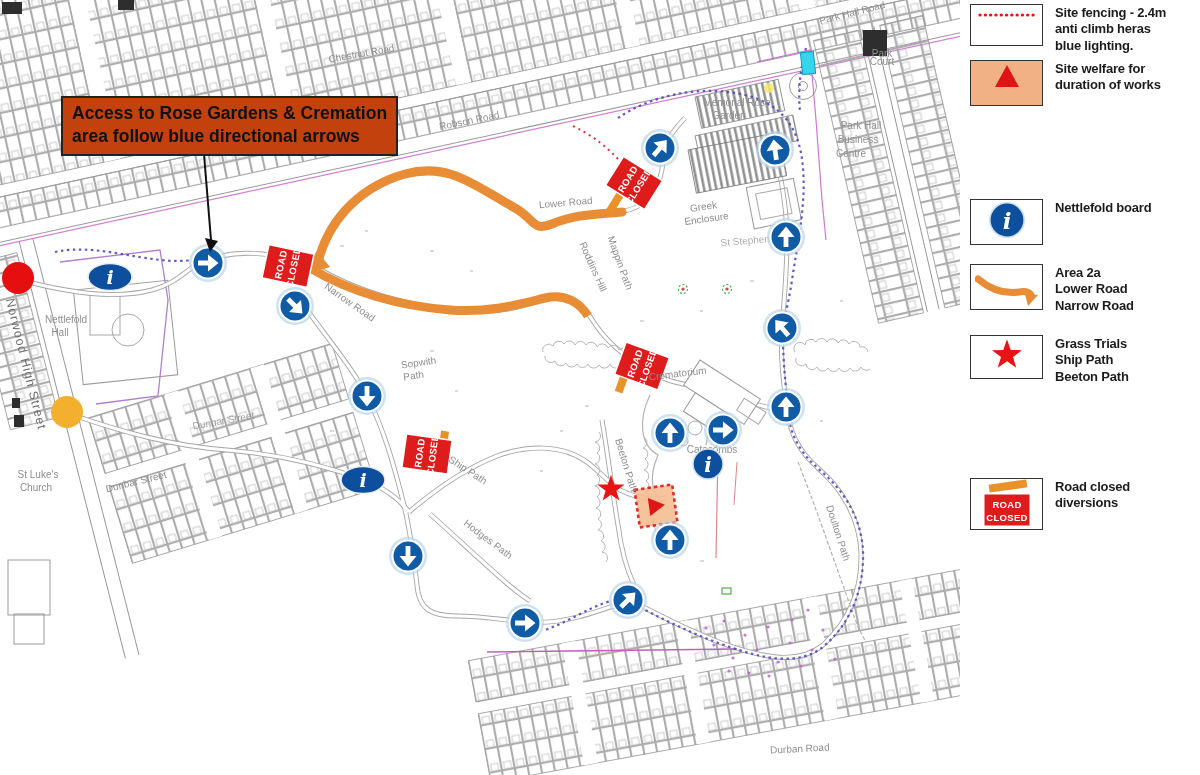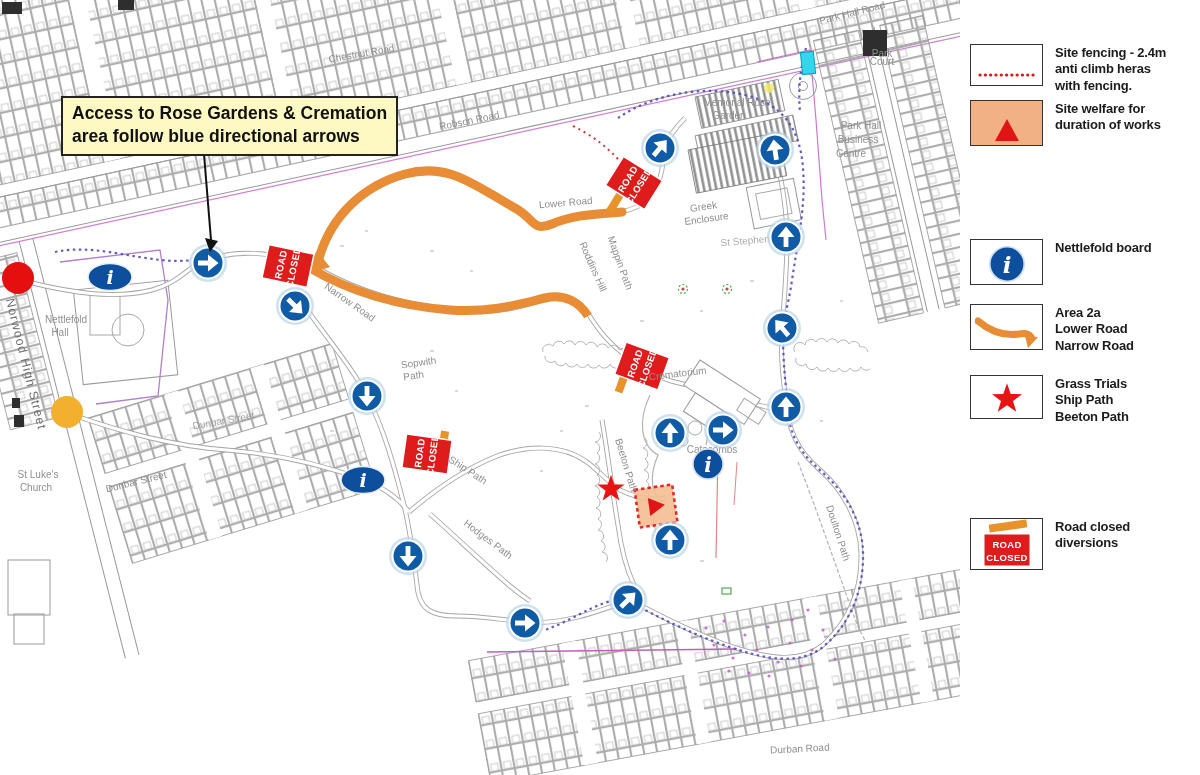--- a/index.html
+++ b/index.html
@@ -8,26 +8,26 @@
   svg text{font-family:"Liberation Sans",sans-serif;}
   .ml{fill:#8f8f8f;font-size:10px;text-anchor:middle;}
   .mlb{fill:#6e6e6e;font-size:12.5px;text-anchor:middle;letter-spacing:1px;}
   .rd{stroke:#a6a6a6;stroke-width:5;fill:none;}
   .rdw{stroke:#ffffff;stroke-width:3.2;fill:none;}
   .rdt{stroke:#b3b3b3;stroke-width:1.2;fill:none;}
   .dot{stroke:#4f49bf;stroke-width:2.2;fill:none;stroke-dasharray:2.5 3.5;opacity:.9;}
   .cloud{stroke:#b8b8b8;stroke-width:1;fill:none;}
   .sign-t{fill:#ffffff;font-size:9.5px;font-weight:bold;text-anchor:middle;letter-spacing:.3px;}
   .it{font-family:"DejaVu Serif",serif;font-style:italic;font-weight:bold;fill:#ffffff;text-anchor:middle;}
-  .note{position:absolute;left:61px;top:96px;background:#fef9c3;border:2.2px solid #222;
+  .note{position:absolute;left:61px;top:96px;background:#c2410c;border:2.2px solid #222;
         padding:4px 9px 6px;font-size:17.5px;font-weight:700;color:#111;line-height:1.32;
         white-space:nowrap;z-index:5;}
-  .legend{position:absolute;left:970px;top:0;width:230px;height:544px;background:#fff;z-index:4;margin-top:40px;}
+  .legend{position:absolute;left:970px;top:0;width:230px;height:544px;background:#fff;z-index:4;}
   .lrow{position:absolute;display:flex;gap:12px;align-items:flex-start;}
-  .sym{width:73px;border:1.6px solid #333;background:#fff;display:flex;align-items:flex-end;
+  .sym{width:73px;border:1.6px solid #333;background:#fff;display:flex;align-items:flex-start;
        justify-content:center;flex:none;box-sizing:border-box;}
   .llab{font-size:13px;line-height:1.25;color:#1c1c1c;font-weight:600;padding-top:1px;letter-spacing:-.2px;}
 </style>
 </head>
 <body>
 
 <div class="stage">
 
 <svg width="960" height="775" viewBox="0 0 960 775" style="position:absolute;left:0;top:0">
   <defs>
@@ -361,21 +361,21 @@
 
   <div class="lrow" style="top:4px">
     <div class="sym" style="height:42px">
       <svg width="62" height="20" viewBox="0 0 62 20">
         <line x1="4" y1="10" x2="58" y2="10" stroke="#e01414" stroke-width="3.2" stroke-linecap="round" stroke-dasharray="0.1 5.2"></line>
       </svg>
     </div>
     <div class="llab">
       <div>Site fencing - 2.4m</div>
       <div>anti climb heras</div>
-      <div>with fencing.</div>
+      <div>blue lighting.</div>
     </div>
   </div>
 
   <div class="lrow" style="top:60px">
     <div class="sym" style="height:46px;background:#f2b184">
       <svg width="32" height="30" viewBox="0 0 32 30">
         <polygon points="16,4 28,26 4,26" fill="#e01414"></polygon>
       </svg>
     </div>
     <div class="llab">

